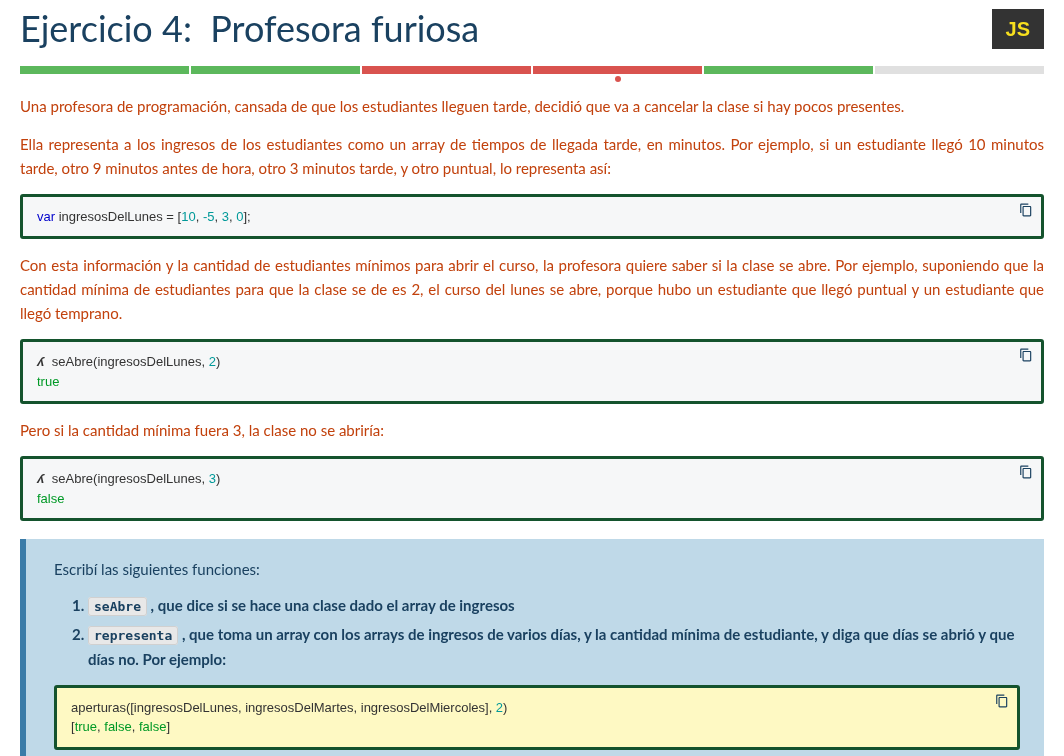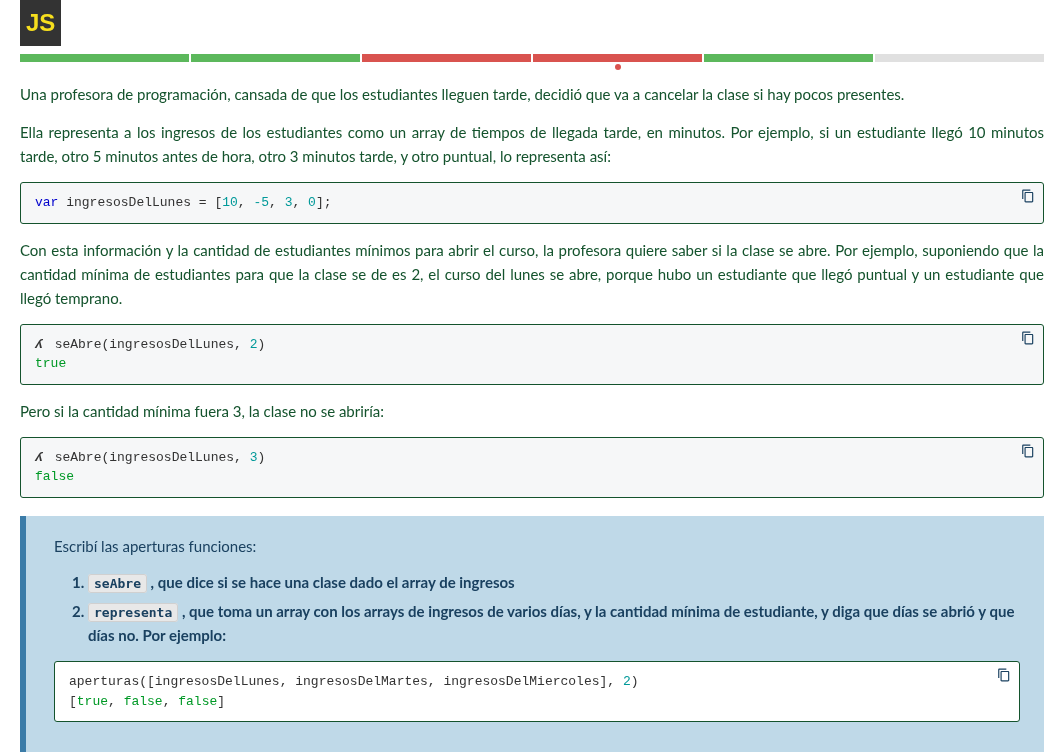--- a/index.html
+++ b/index.html
@@ -17,22 +17,22 @@
   color: #1a4160;
   margin-bottom: 8px;
   display: flex;
   justify-content: space-between;
   align-items: center;
 }
 .js-badge {
   background: #333;
   color: #f7df1e;
   font-weight: 700;
-  font-size: 24px;
-  padding: 4px 6px;
+  font-size: 20px;
+  padding: 4px 14px;
   font-family: Arial, sans-serif;
 }
 .progress-bar {
   display: flex;
   gap: 2px;
   margin-bottom: 20px;
   height: 8px;
 }
 .progress-seg {
   flex: 1;
@@ -48,31 +48,31 @@
   left: 50%;
   transform: translateX(-50%);
   width: 6px;
   height: 6px;
   background: #d9534f;
   border-radius: 50%;
 }
 .seg-gray { background: #e0e0e0; }
 p {
   margin: 14px 0;
-  color: #14532d;
+  color: #c2410c;
   font-size: 15px;
   text-align: justify;
 }
 .code-block {
   background: #f6f7f8;
-  border: 1px solid #14532d;
+  border: 3px solid #14532d;
   border-radius: 3px;
   padding: 10px 14px;
   margin: 12px 0;
-  font-family: Liberation Mono, monospace;
+  font-family: Liberation Sans, sans-serif;
   font-size: 13px;
   color: #333;
   position: relative;
   line-height: 1.5;
 }
 .code-block .copy-icon {
   position: absolute;
   top: 6px;
   right: 8px;
   width: 14px;
@@ -106,42 +106,46 @@
   margin: 18px 0 0 0;
 }
 .task-box p { margin: 0 0 12px 0; color: #1a4160; text-align: left; }
 .task-box ol {
   margin-left: 34px;
   color: #1a4160;
   font-size: 15px;
 }
 .task-box li { margin: 4px 0; font-weight: bold; }
 .task-box .code-block {
-  background: #ffffff;
+  background: #fef9c3;
   margin-top: 14px;
 }
 </style>
 </head>
 <body>
 
 <h1>
+  <span>
+    <span>Ejercicio 4:</span>&nbsp;
+    <span>Profesora furiosa</span>
+  </span>
   <span class="js-badge">JS</span>
 </h1>
 
 <div class="progress-bar" id="progress-bar">
     <div class="progress-seg seg-green"></div>
     <div class="progress-seg seg-green"></div>
     <div class="progress-seg seg-red"></div>
     <div class="progress-seg seg-red-current"></div>
     <div class="progress-seg seg-green"></div>
     <div class="progress-seg seg-gray"></div>
   </div>
 
 <p>Una profesora de programación, cansada de que los estudiantes lleguen tarde, decidió que va a cancelar la clase si hay pocos presentes.</p>
-<p>Ella representa a los ingresos de los estudiantes como un array de tiempos de llegada tarde, en minutos. Por ejemplo, si un estudiante llegó 10 minutos tarde, otro 5 minutos antes de hora, otro 3 minutos tarde, y otro puntual, lo representa así:</p>
+<p>Ella representa a los ingresos de los estudiantes como un array de tiempos de llegada tarde, en minutos. Por ejemplo, si un estudiante llegó 10 minutos tarde, otro 9 minutos antes de hora, otro 3 minutos tarde, y otro puntual, lo representa así:</p>
 
 <div class="code-block">
   <span class="copy-icon">
     <svg viewBox="0 0 24 24">
         <path d="M16 1H4c-1.1 0-2 .9-2 2v14h2V3h12V1zm3 4H8c-1.1 0-2 .9-2 2v14c0 1.1.9 2 2 2h11c1.1 0 2-.9 2-2V7c0-1.1-.9-2-2-2zm0 16H8V7h11v14z"></path>
       </svg>
   </span>
   <span class="kw">var</span><span> ingresosDelLunes = [</span><span id="code1-nums"><span class="num">10</span>, <span class="num">-5</span>, <span class="num">3</span>, <span class="num">0</span></span><span>];</span>
 </div>
 
@@ -165,21 +169,21 @@
     <svg viewBox="0 0 24 24">
         <path d="M16 1H4c-1.1 0-2 .9-2 2v14h2V3h12V1zm3 4H8c-1.1 0-2 .9-2 2v14c0 1.1.9 2 2 2h11c1.1 0 2-.9 2-2V7c0-1.1-.9-2-2-2zm0 16H8V7h11v14z"></path>
       </svg>
   </span>
   <span class="prompt-icon">ʎ</span>
   <span>seAbre</span><span>(ingresosDelLunes, </span><span class="num">3</span><span>)</span><br>
   <span class="str-green">false</span>
 </div>
 
 <div class="task-box">
-  <p>Escribí las aperturas funciones:</p>
+  <p>Escribí las siguientes funciones:</p>
   <ol id="task-list">
       <li><span class="inline-code">seAbre</span> , que dice si se hace una clase dado el array de ingresos</li>
       <li><span class="inline-code">representa</span> , que toma un array con los arrays de ingresos de varios días, y la cantidad mínima de estudiante, y diga que días se abrió y que días no. Por ejemplo:</li>
     </ol>
   <div class="code-block">
     <span class="copy-icon">
       <svg viewBox="0 0 24 24">
           <path d="M16 1H4c-1.1 0-2 .9-2 2v14h2V3h12V1zm3 4H8c-1.1 0-2 .9-2 2v14c0 1.1.9 2 2 2h11c1.1 0 2-.9 2-2V7c0-1.1-.9-2-2-2zm0 16H8V7h11v14z"></path>
         </svg>
     </span>

